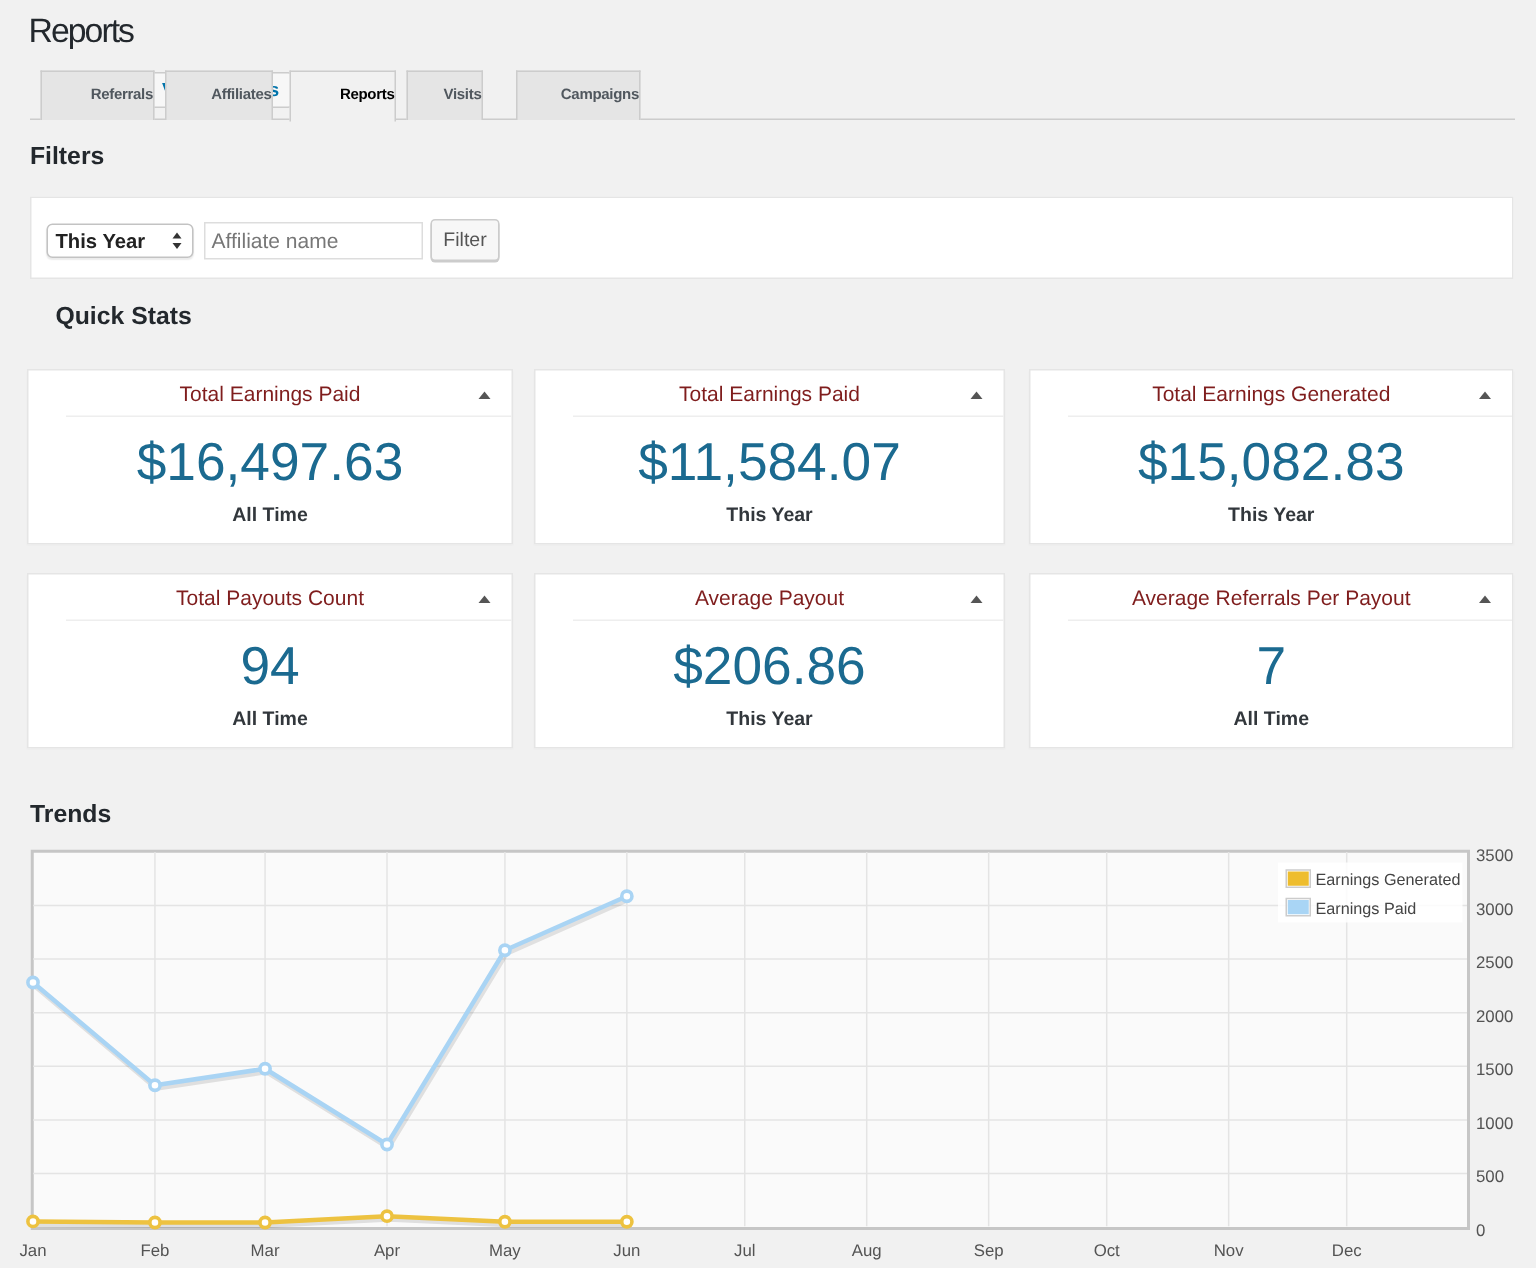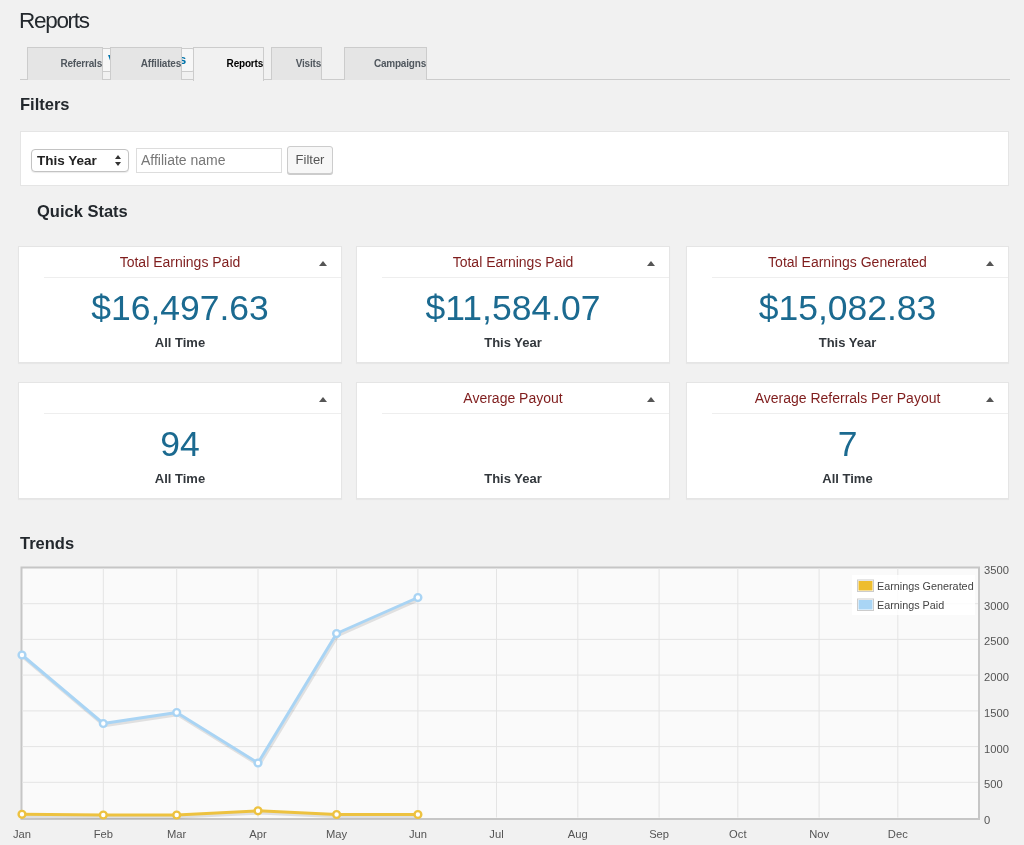--- a/index.html
+++ b/index.html
@@ -83,29 +83,31 @@
       <div class="lbl">This Year</div>
     </div>
   <div class="abs card" id="c3">
       <div class="hd">Total Earnings Generated</div>
       <div class="tri"></div>
       <div class="dv"></div>
       <div class="num">$15,082.83</div>
       <div class="lbl">This Year</div>
     </div>
   <div class="abs card" id="c4">
+      <div class="hd">Total Payouts Count</div>
       <div class="tri"></div>
       <div class="dv"></div>
       <div class="num">94</div>
       <div class="lbl">All Time</div>
     </div>
   <div class="abs card" id="c5">
       <div class="hd">Average Payout</div>
       <div class="tri"></div>
       <div class="dv"></div>
+      <div class="num">$206.86</div>
       <div class="lbl">This Year</div>
     </div>
   <div class="abs card" id="c6">
       <div class="hd">Average Referrals Per Payout</div>
       <div class="tri"></div>
       <div class="dv"></div>
       <div class="num">7</div>
       <div class="lbl">All Time</div>
     </div>
 

